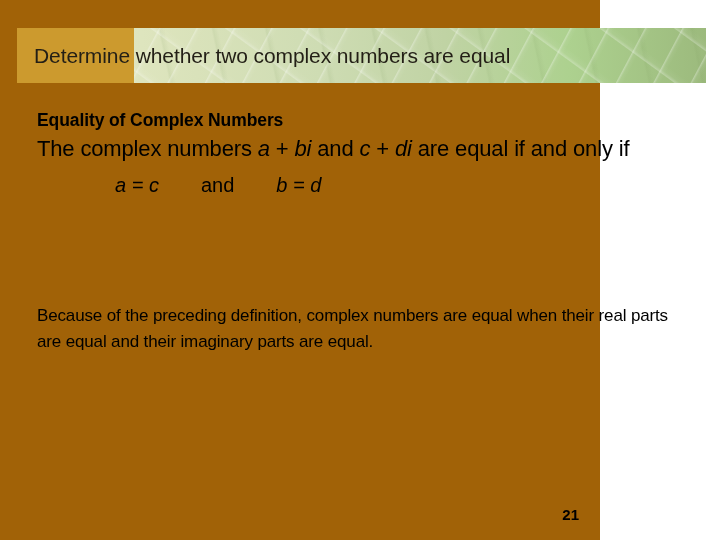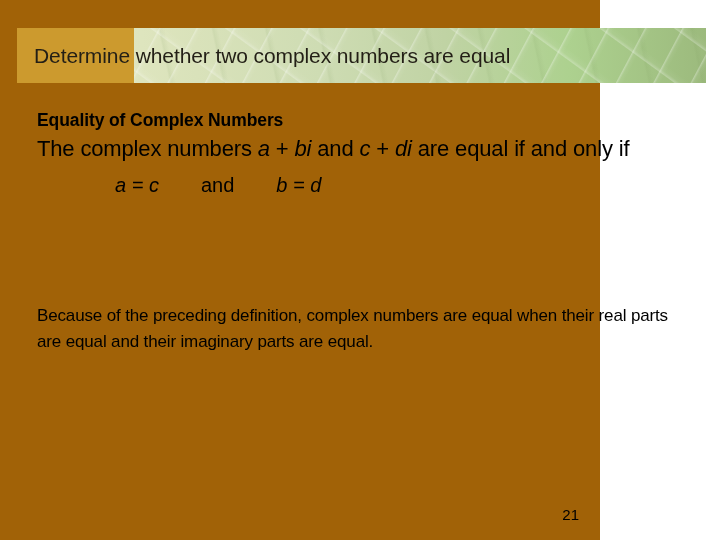--- a/index.html
+++ b/index.html
@@ -159,21 +159,21 @@
     margin-top: 45px;
   }
 
   
   .page-number {
     position: absolute;
     right: 21px;
     bottom: 17px;
     font-size: 15px;
     color: #000000;
-    font-weight: 400;
+    font-weight: 700;
   }
 </style>
 </head>
 <body>
 
 <div class="slide">
 
   <div class="title-banner">
     <div class="title-accent"></div>
     <div class="title-text">Determine whether two complex numbers are equal</div>

